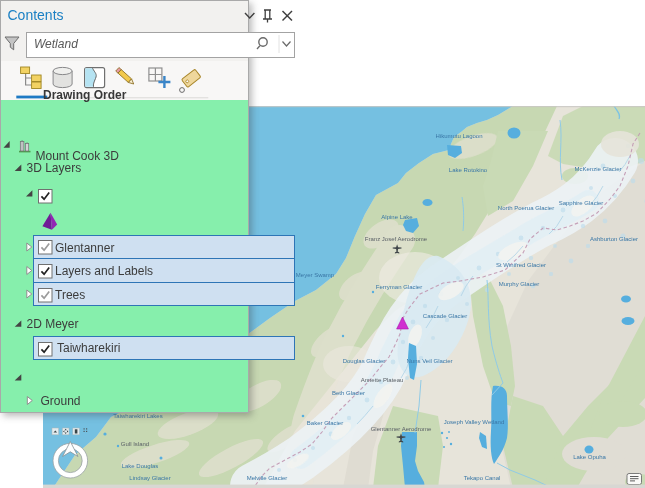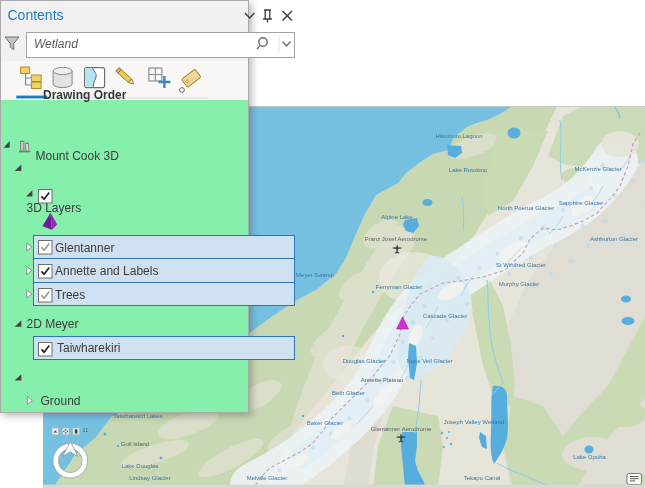--- a/index.html
+++ b/index.html
@@ -361,20 +361,20 @@
 <svg style="position:absolute;left:36.5px;top:286.5px;" width="15" height="15" viewBox="0 0 15 15">
       <rect x="0.5" y="0.5" width="13.5" height="13.5" fill="#fff" stroke="#707070"></rect>
       <polyline points="3.4,7.4 6.1,10.2 11.2,3.6" fill="none" stroke="#9b9b9b" stroke-width="1.7"></polyline>
     </svg>
 <svg style="position:absolute;left:36.5px;top:340.5px;" width="15" height="15" viewBox="0 0 15 15">
       <rect x="0.5" y="0.5" width="13.5" height="13.5" fill="#fff" stroke="#707070"></rect>
       <polyline points="3.4,7.4 6.1,10.2 11.2,3.6" fill="none" stroke="#222" stroke-width="1.7"></polyline>
     </svg>
 
 <div class="t" style="left:34.5px;top:148px;">Mount Cook 3D</div>
-<div class="t" style="left:25.5px;top:159.5px;margin-top:40px;">3D Layers</div>
+<div class="t" style="left:25.5px;top:159.5px;">3D Layers</div>
 <div class="t" style="left:54px;top:239.5px;">Glentanner</div>
-<div class="t" style="left:54px;top:262.5px;">Annette and Labels</div>
+<div class="t" style="left:54px;top:262.5px;">Layers and Labels</div>
 <div class="t" style="left:54px;top:286.5px;">Trees</div>
 <div class="t" style="left:25.5px;top:316px;">2D Meyer</div>
 <div class="t" style="left:56px;top:340px;">Taiwharekiri</div>
 <div class="t" style="left:39.5px;top:392.5px;">Ground</div>
 </div>
 
 </body></html>

